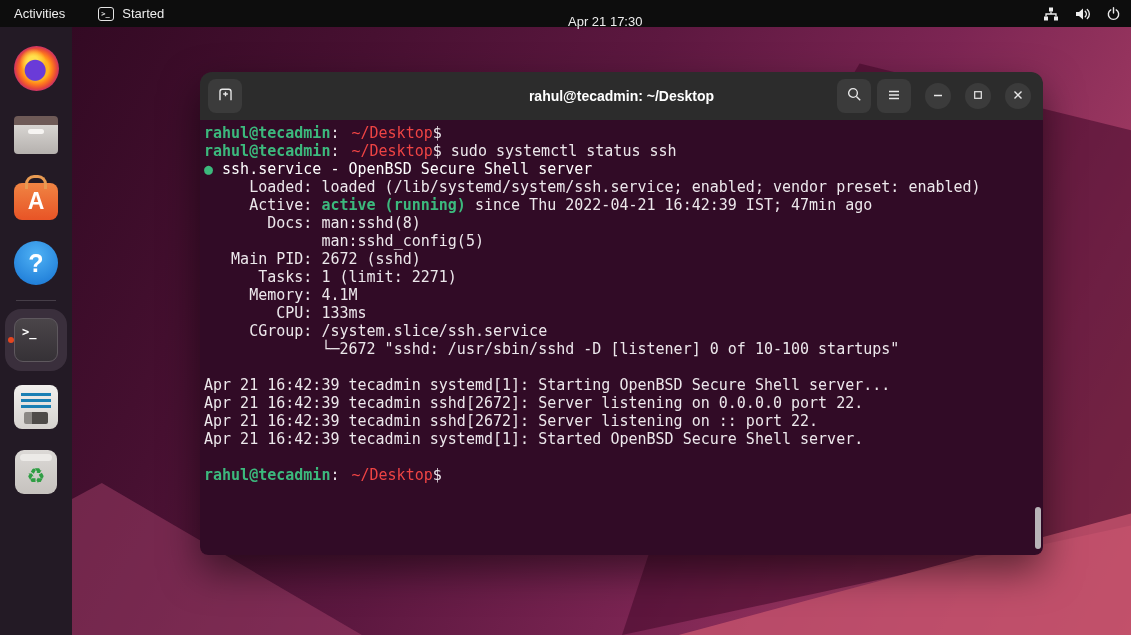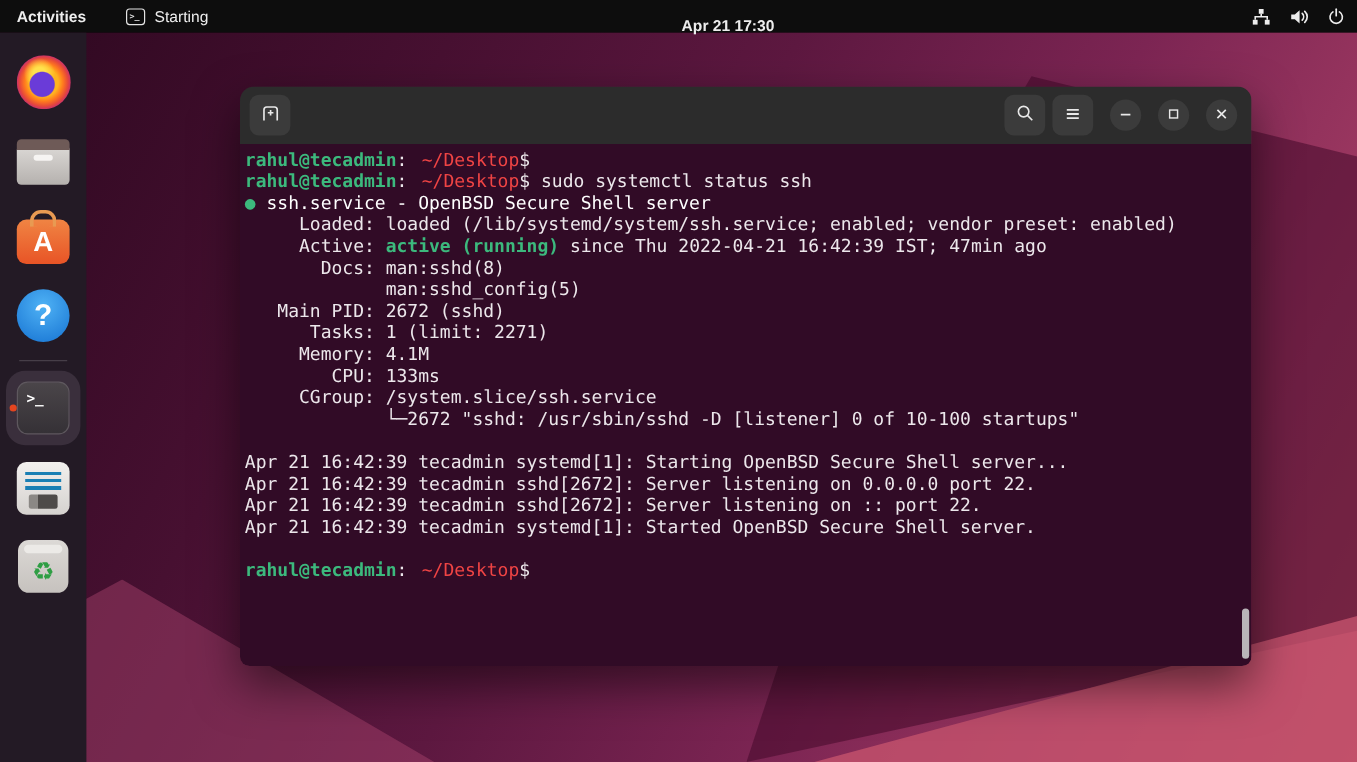--- a/index.html
+++ b/index.html
@@ -13,21 +13,21 @@
   .wallpaper { position:absolute; left:0; right:0; top:27px; bottom:0;
     background:linear-gradient(118deg,#2e0820 0%,#471031 26%,#5d1840 46%,#7c2553 66%,#a03a62 85%,#b84a5f 100%); }
   .wallpaper .wp-layer { position:absolute; inset:0; }
   .wp-dark  { background:#43092a; opacity:.55; clip-path:polygon(76% 6%, 100% 17%, 100% 82%, 55% 100%, 66% 38%); }
   .wp-pink  { background:#c4536d; opacity:.8;  clip-path:polygon(100% 80%, 100% 100%, 60% 100%); }
   .wp-band  { background:#aa456f; opacity:.45; clip-path:polygon(0 84%, 9% 75%, 32% 100%, 0 100%); }
 
   
   .topbar { position:absolute; top:0; left:0; right:0; height:27px; background:#0d0d0d;
     display:flex; align-items:center; color:#ededed; font-size:13px; z-index:6; }
-  .tb-btn { background:none; border:none; color:#ededed; font-size:13px; font-family:inherit; padding:0; cursor:default;font-weight:bold; }
+  .tb-btn { background:none; border:none; color:#ededed; font-size:13px; font-family:inherit; padding:0; cursor:default; }
   .activities { margin-left:14px; }
   .appmenu { display:flex; align-items:center; gap:8px; margin-left:33px; }
   .tb-term-icon { width:16px; height:14px; border:1px solid #e4e4e4; border-radius:3px;
     font:bold 7px "DejaVu Sans Mono", monospace; color:#e4e4e4; box-sizing:border-box;
     display:flex; align-items:flex-start; padding:2px 0 0 2px; }
   .clock { position:absolute; left:568px; top:0; height:42px; display:flex; align-items:center; }
   .status-area { position:absolute; right:10px; top:0; height:27px; display:flex; align-items:center; gap:15px; }
   .status-area svg { display:block; }
 
   
@@ -114,21 +114,21 @@
 <div class="wallpaper">
   <div class="wp-layer wp-dark"></div>
   <div class="wp-layer wp-pink"></div>
   <div class="wp-layer wp-band"></div>
 </div>
 
 <header class="topbar">
   <button class="tb-btn activities">Activities</button>
   <div class="appmenu">
     <span class="tb-term-icon">&gt;_</span>
-    <span>Starting</span>
+    <span>Started</span>
   </div>
   <button class="tb-btn clock">Apr 21 17:30</button>
   <div class="status-area">
     <span>
       <svg width="16" height="16" viewBox="0 0 16 16">
           <rect x="6" y="1.5" width="4" height="4" fill="#ececec"></rect>
           <rect x="1" y="10.5" width="4" height="4" fill="#ececec"></rect>
           <rect x="11" y="10.5" width="4" height="4" fill="#ececec"></rect>
           <path d="M8 5.5 V8 M3 10.5 V8 H13 V10.5" stroke="#ececec" fill="none" stroke-width="1.3"></path>
         </svg>
@@ -183,20 +183,21 @@
 <section class="window">
   <div class="titlebar">
     <button class="sq-btn newtab">
       <span>
         <svg width="17" height="17" viewBox="0 0 16 16">
             <path d="M2.8 13.5 V5.2 q0-2.2 2.2-2.2 h6 q2.2 0 2.2 2.2 v8.3" stroke="#e8e8e8" fill="none" stroke-width="1.3"></path>
             <path d="M8 5.3 v4.4 M5.8 7.5 h4.4" stroke="#e8e8e8" stroke-width="1.3"></path>
           </svg>
       </span>
     </button>
+    <div class="title">rahul@tecadmin: ~/Desktop</div>
     <div class="tb-right">
       <button class="sq-btn">
         <span>
           <svg width="17" height="17" viewBox="0 0 16 16">
               <circle cx="6.6" cy="6.6" r="4.1" stroke="#e8e8e8" fill="none" stroke-width="1.3"></circle>
               <line x1="9.8" y1="9.8" x2="13.4" y2="13.4" stroke="#e8e8e8" stroke-width="1.3"></line>
             </svg>
         </span>
       </button>
       <button class="sq-btn">

